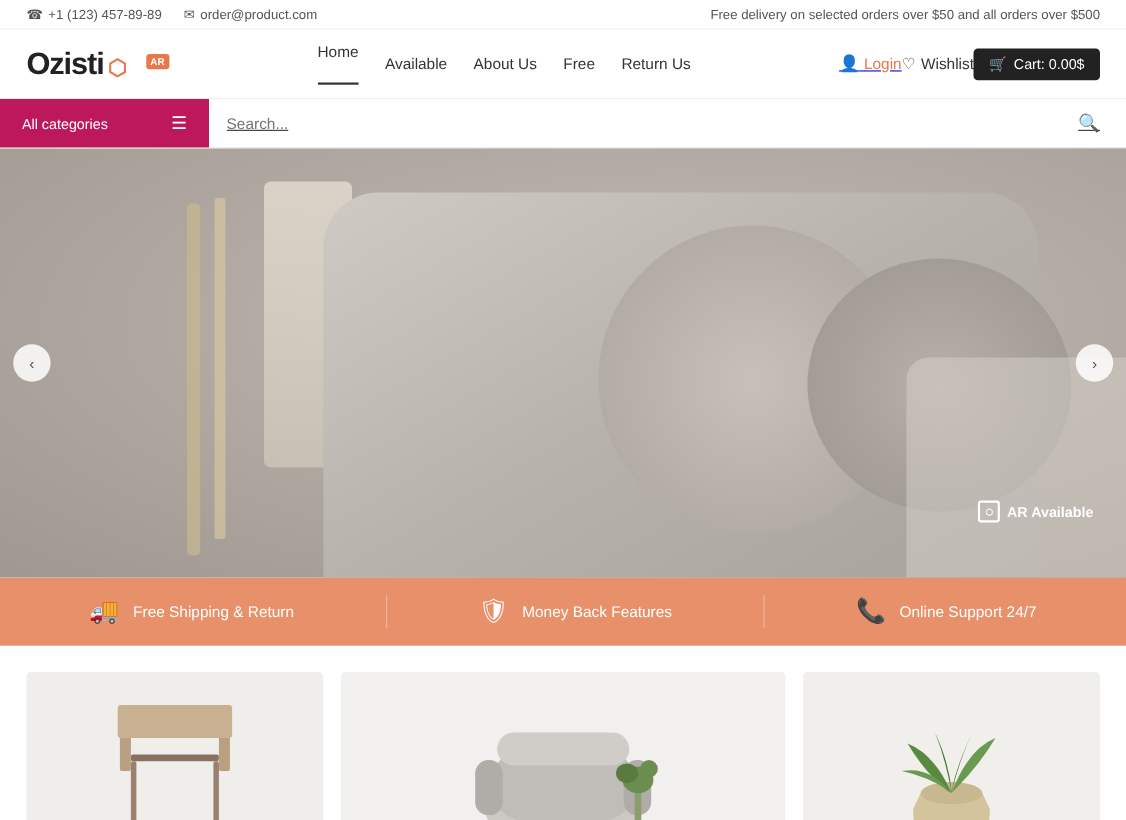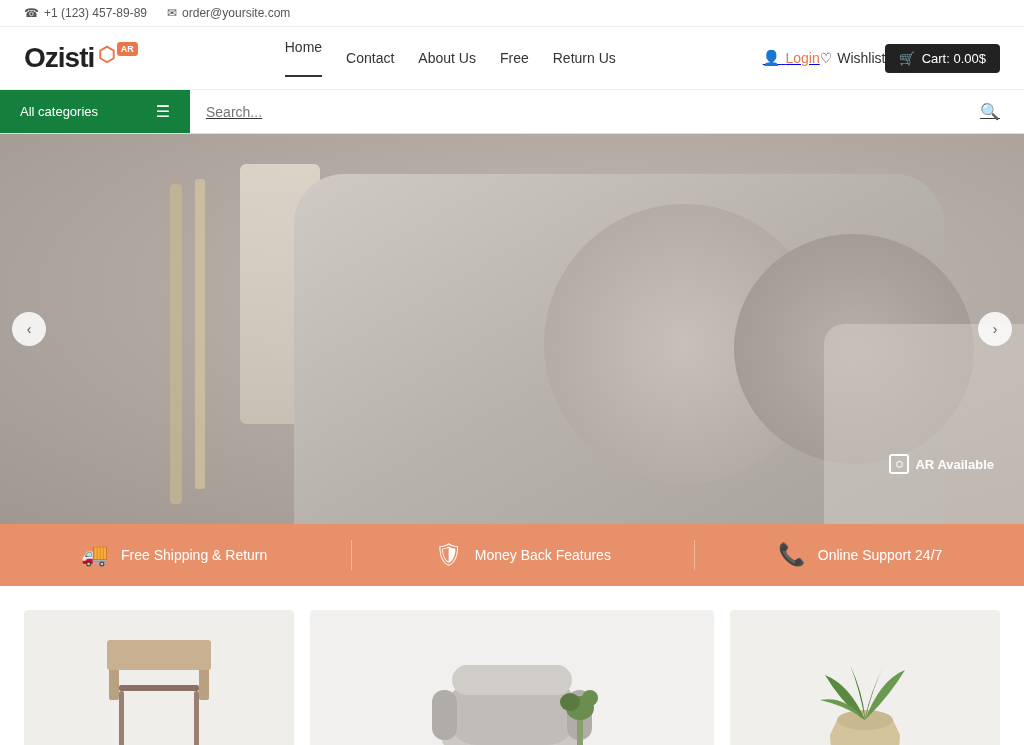--- a/index.html
+++ b/index.html
@@ -24,35 +24,35 @@
     .header {
       display: flex;
       align-items: center;
       justify-content: space-between;
       padding: 12px 24px;
       background: #fff;
       border-bottom: 1px solid #eee;
     }
     .logo {
       display: flex;
-      align-items: flex-start;
+      align-items: flex-end;
       gap: 4px;
       font-size: 28px;
       font-weight: 700;
       color: #222;
       letter-spacing: -1px;
     }
     .logo-ar {
       background: #e8784a;
       color: #fff;
       font-size: 9px;
       font-weight: 700;
       padding: 2px 4px;
       border-radius: 3px;
-      margin-left: 0;
+      margin-left: 16px;
       letter-spacing: 0;
     }
     .logo-ar-wrapper {
       display: flex;
       align-items: flex-start;
       gap: 2px;
     }
     .logo-cube {
       color: #e8784a;
       font-size: 20px;
@@ -76,21 +76,21 @@
       font-size: 13px; text-decoration: none;
     }
 
     
     .search-bar {
       display: flex;
       align-items: center;
       border-bottom: 1px solid #ddd;
     }
     .categories-btn {
-      background: #15803d;
+      background: #be185d;
       color: #fff;
       padding: 12px 20px;
       display: flex;
       align-items: center;
       gap: 12px;
       cursor: pointer;
       font-size: 13px;
       white-space: nowrap;
       min-width: 190px;
     }
@@ -242,38 +242,39 @@
 <body>
 
 <div class="top-bar">
   <div class="top-bar-left">
     <span>
       <span>☎</span>
       <span>+1 (123) 457-89-89</span>
     </span>
     <span>
       <span>✉</span>
-      <span>order@yoursite.com</span>
+      <span>order@product.com</span>
     </span>
   </div>
+  <div class="top-bar-right">Free delivery on selected orders over $50 and all orders over $500</div>
 </div>
 
 <div class="header">
 
   <div class="logo">
     <span>Ozisti</span>
     <div class="logo-ar-wrapper">
       <span class="logo-cube">⬡</span>
       <span class="logo-ar">AR</span>
     </div>
   </div>
 
   <nav>
     <a href="#" class="active">Home</a>
-    <a href="#">Contact</a>
+    <a href="#">Available</a>
     <a href="#">About Us</a>
     <a href="#">Free</a>
     <a href="#">Return Us</a>
   </nav>
 
   <div class="header-actions">
     <a href="#" class="login">
       <span style="color:#e8784a; font-size:15px;">👤</span>
       <span style="color:#e8784a;">Login</span>
     </a>

